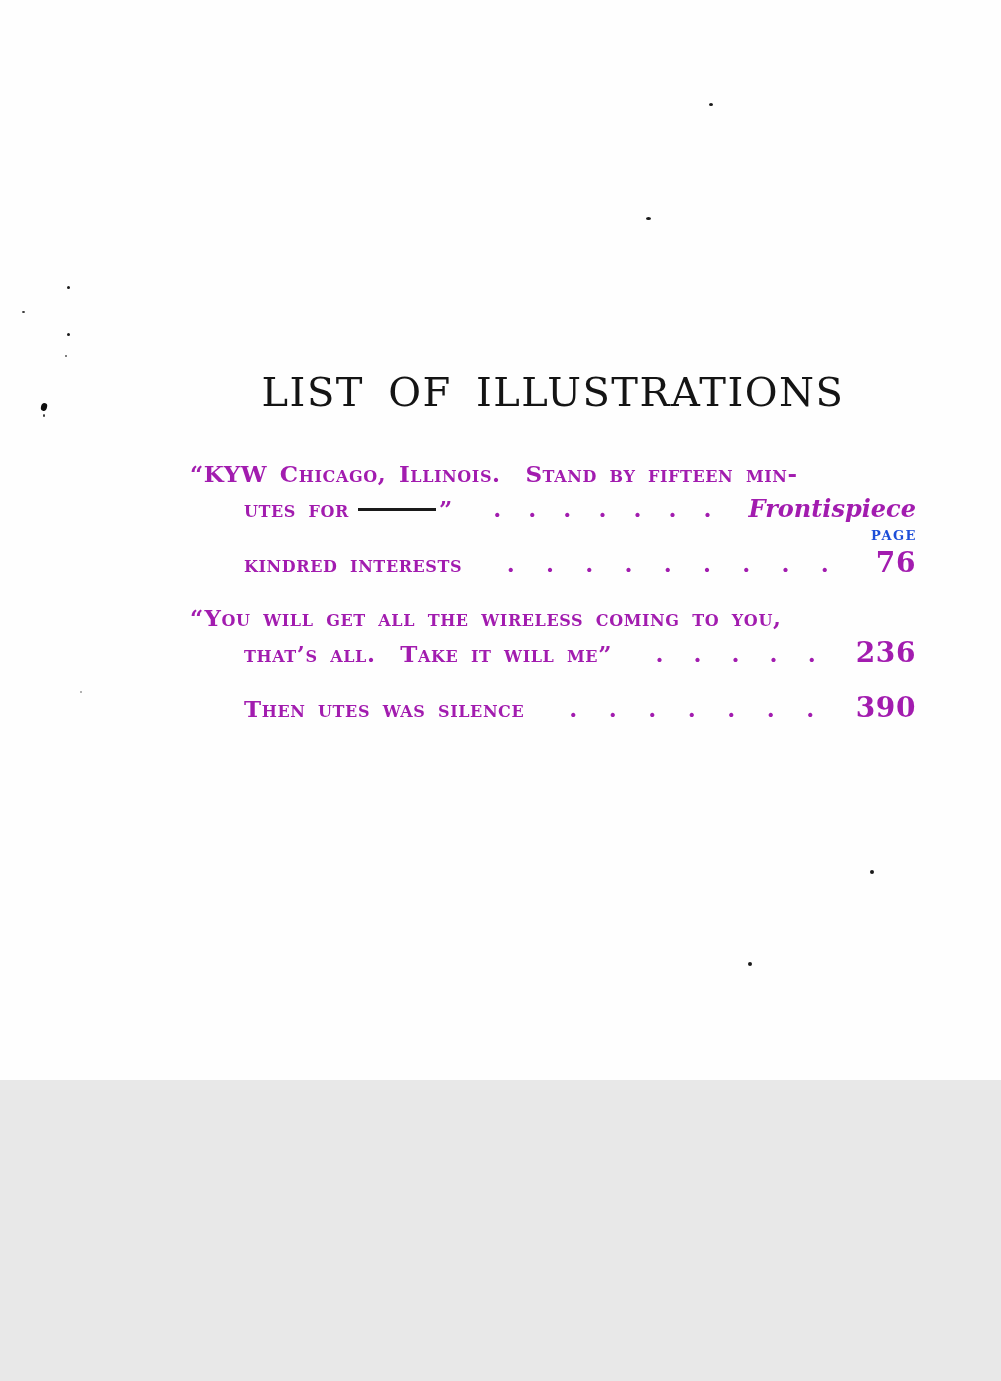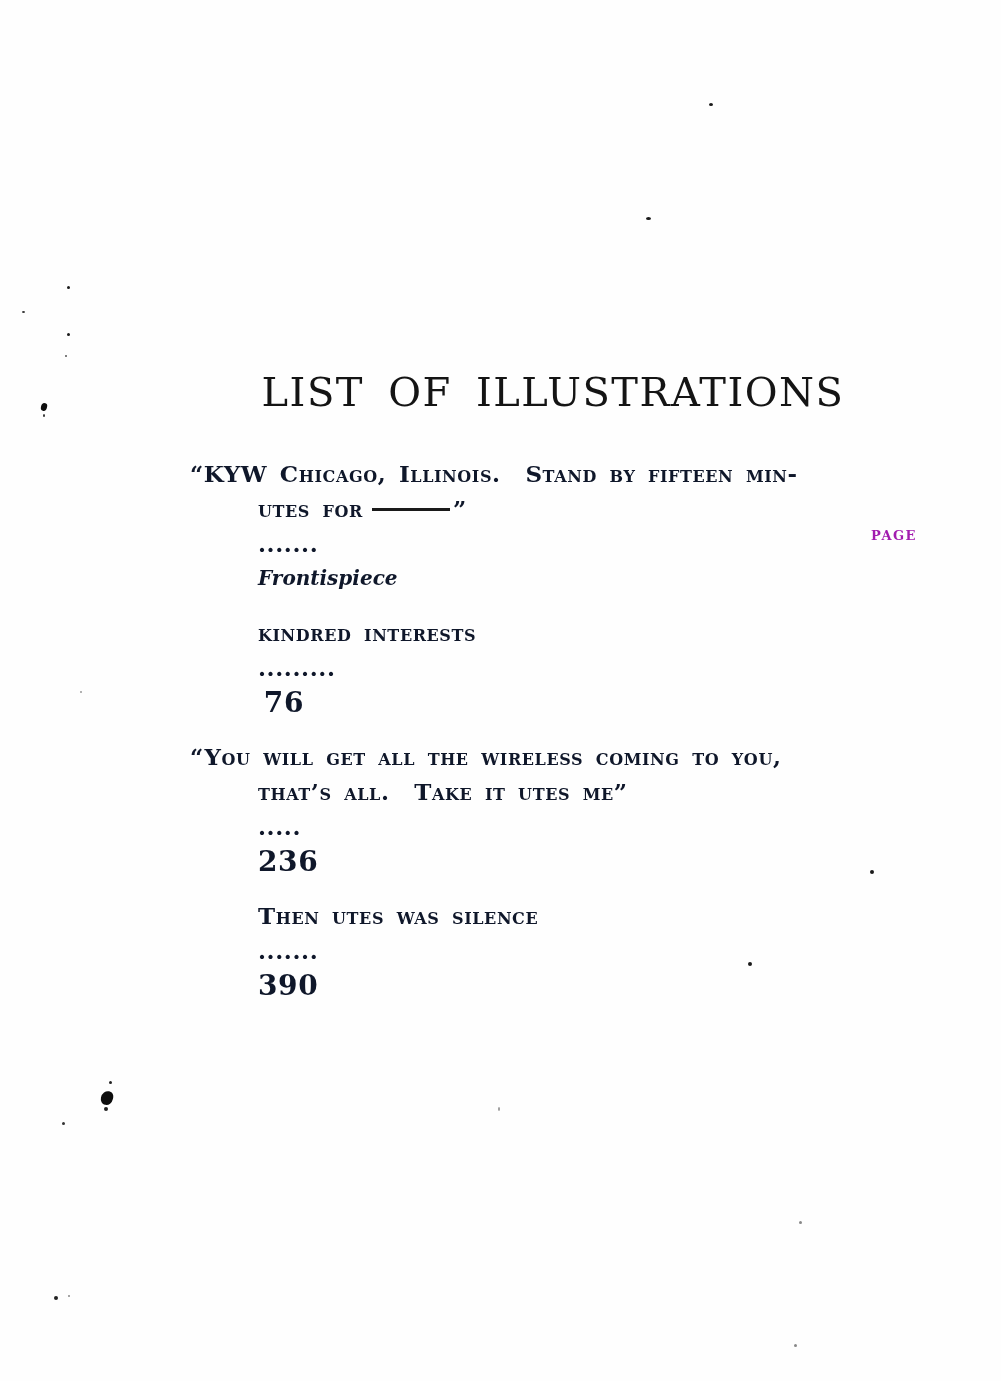--- a/index.html
+++ b/index.html
@@ -1,18 +1,18 @@
 <!DOCTYPE html>
 <html><head>
 <meta charset="utf-8">
 <style>
   html,body{margin:0;padding:0;background:#e8e8e8;}
   .page{
     position:relative;
-    width:1001px;height:1381px;
+    width:1001px;height:1080px;
     margin:0 auto;
     background:#fefefe;
     overflow:hidden;
     font-family:"DejaVu Serif",serif;
     color:#1a1a1a;
   }
   
   .title{
     position:absolute;
     left:190px;top:370px;width:726px;
@@ -29,29 +29,28 @@
     position:absolute;
     left:190px;top:456px;width:726px;
   }
   .entry{
     font-size:23px;
     font-weight:600;
     font-variant:small-caps;
     line-height:35px;
     letter-spacing:0.6px;
     word-spacing:4px;
-    color:#0f172a;
+    color:#a21caf;
     margin-bottom:19px;
   }
   .l1{white-space:nowrap;}
   .l2{
     display:flex;
     align-items:baseline;
     padding-left:54px;
-    flex-direction:column;
   }
   .l2 .desc{white-space:nowrap;}
   .dash{
     display:inline-block;
     width:78px;height:3px;
     background:#1a1a1a;
     vertical-align:0.26em;
     margin:0 3px 0 9px;
   }
   .dots{
@@ -69,32 +68,32 @@
     font-variant:normal;
     font-weight:600;
     min-width:46px;
     text-align:right;
     white-space:nowrap;
     font-size:28px;
   }
   .pagenum.frontis{
     font-style:italic;
     font-weight:700;
-    font-size:20px;
+    font-size:24px;
     letter-spacing:0;
     min-width:0;
   }
   
   .page-col-label{
     position:absolute;
     top:528px;right:84px;
     font-size:13px;
     font-weight:700;
     letter-spacing:1.5px;
-    color:#a21caf;
+    color:#1d4ed8;
   }
   
   .speck{position:absolute;background:#1a1a1a;border-radius:50%;}
   .blot{position:absolute;background:#0d0d0d;border-radius:60% 42% 55% 48%;transform:rotate(12deg);}
 </style>
 </head>
 <body>
 
 <div class="page">
 
@@ -135,21 +134,21 @@
             <i>.</i>
             <i>.</i>
           </span>
         <span class="pagenum">76</span>
       </div>
     </div>
 
     <div class="entry">
       <div class="l1">“You will get all the wireless coming to you,</div>
       <div class="l2">
-        <span class="desc">that’s all.  Take it utes me”</span>
+        <span class="desc">that’s all.  Take it will me”</span>
         <span class="dots">
             <i>.</i>
             <i>.</i>
             <i>.</i>
             <i>.</i>
             <i>.</i>
           </span>
         <span class="pagenum">236</span>
       </div>
     </div>

